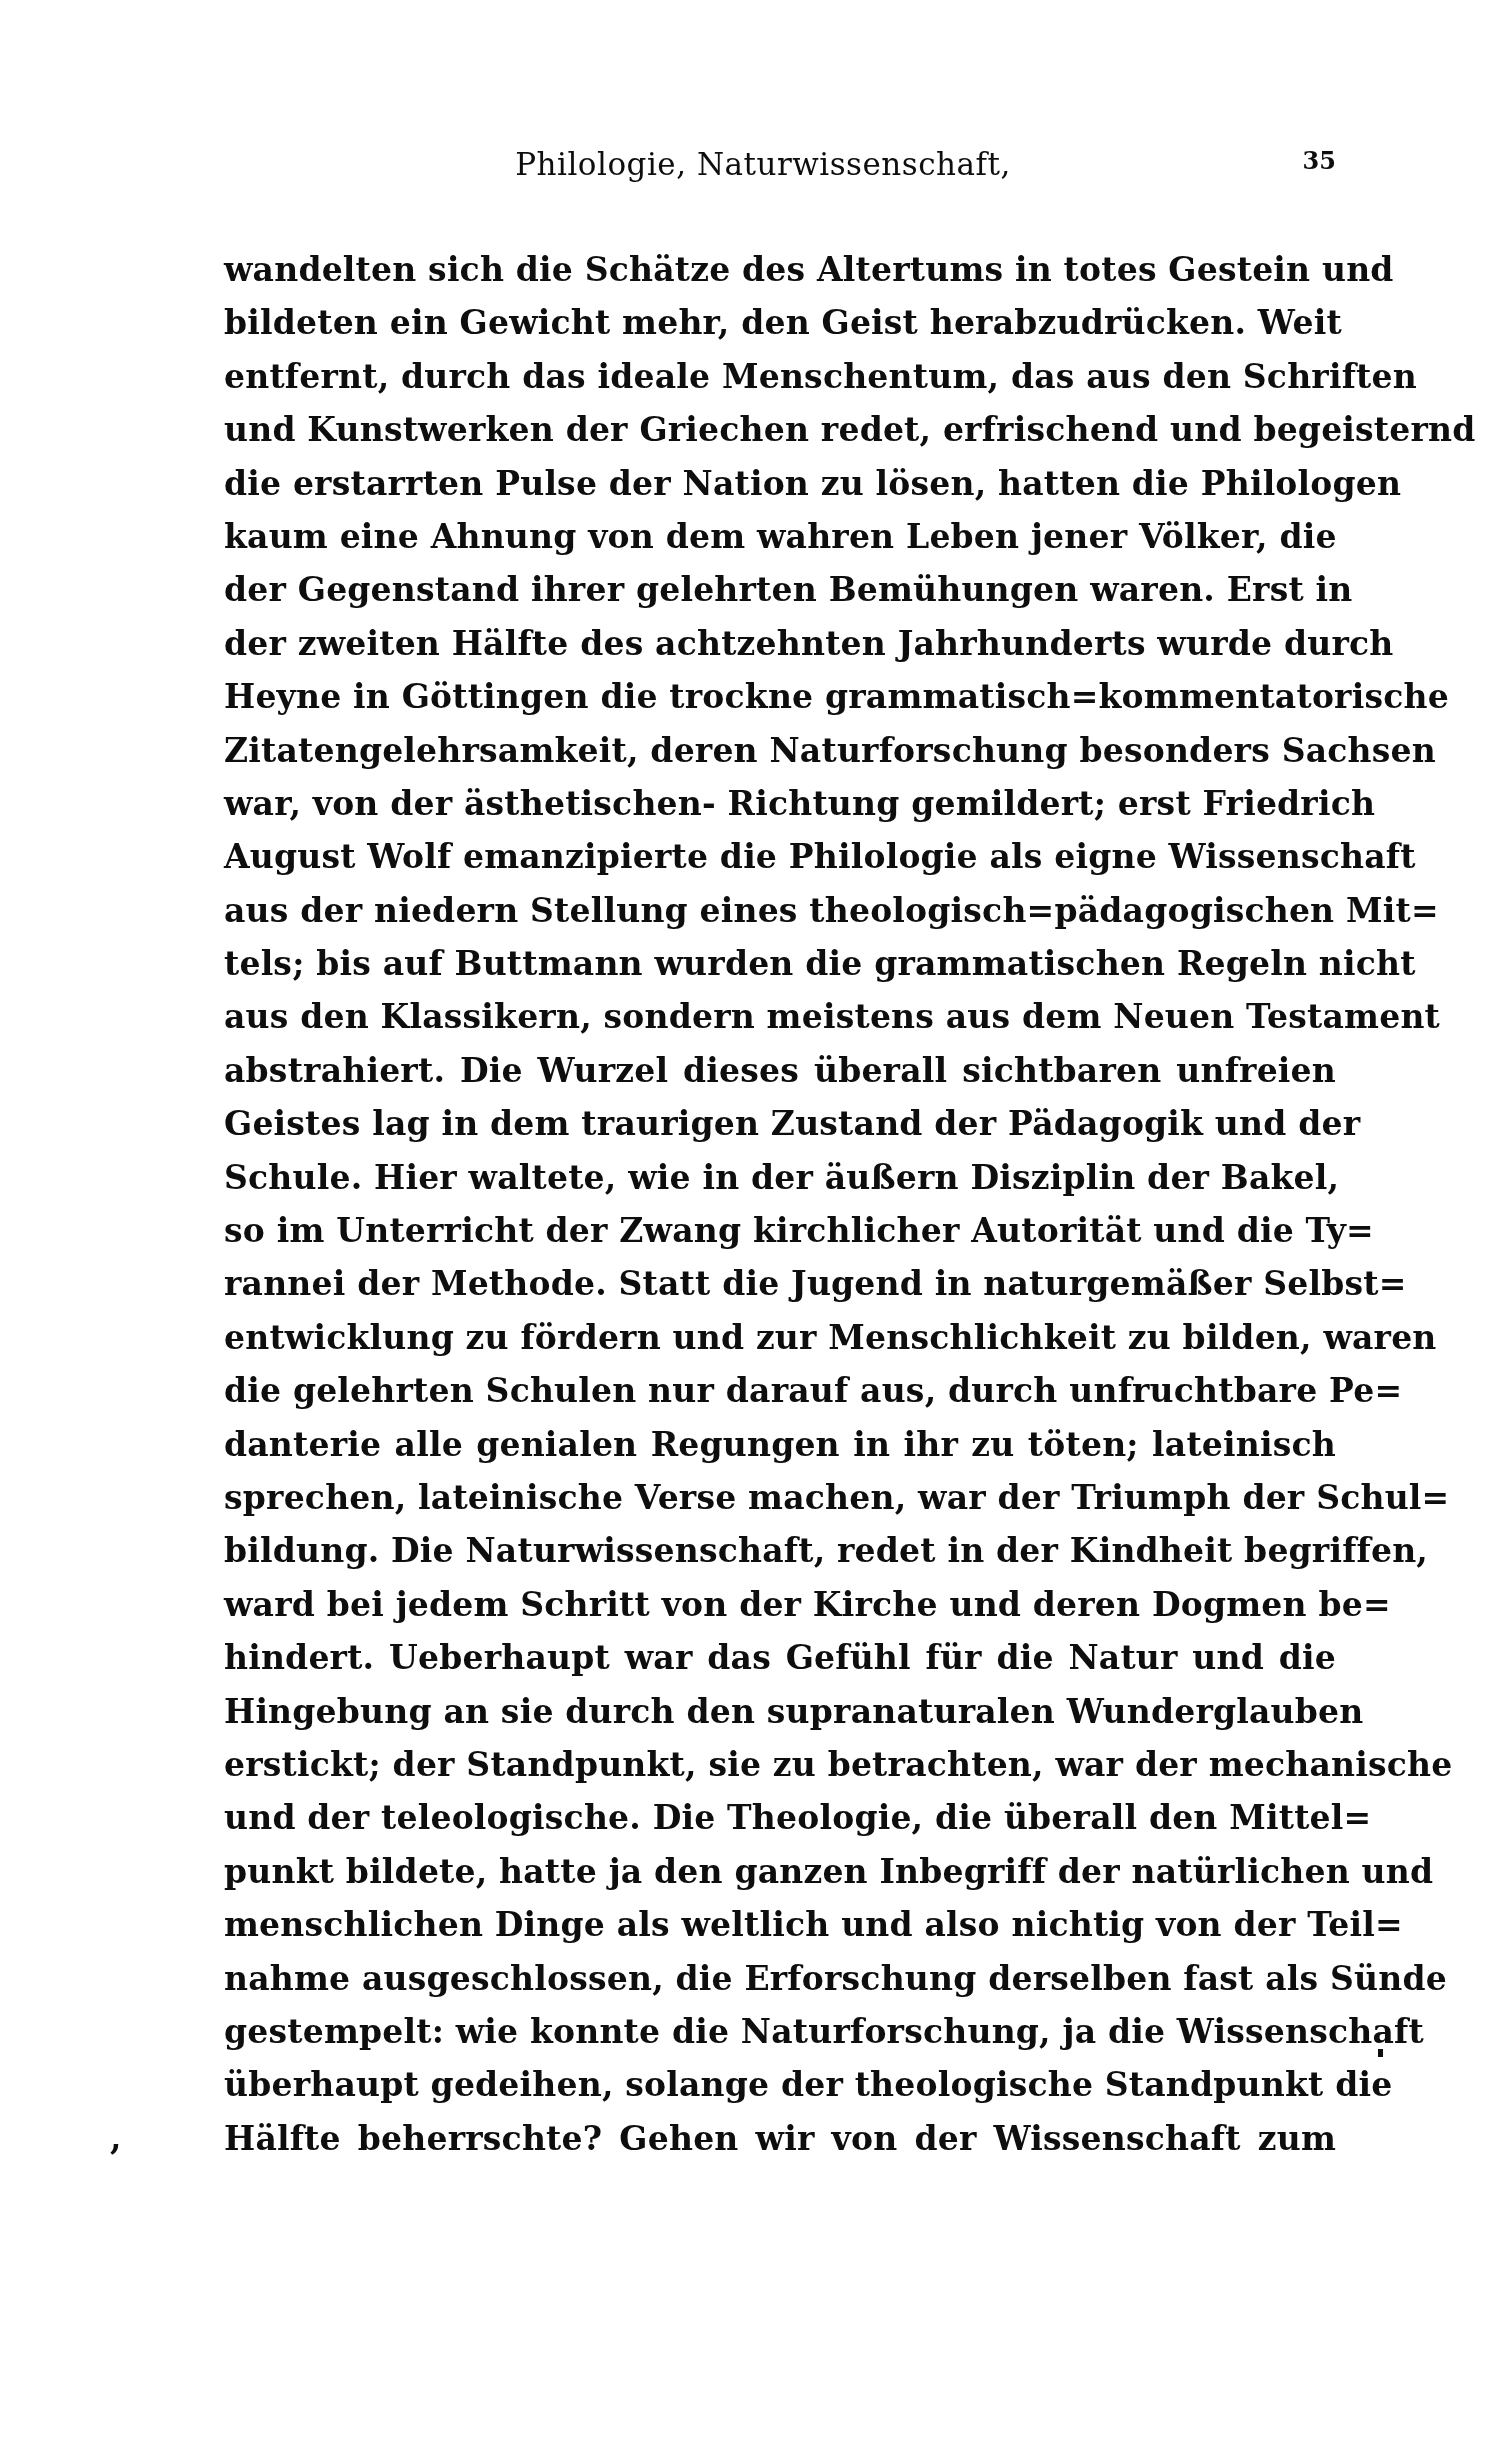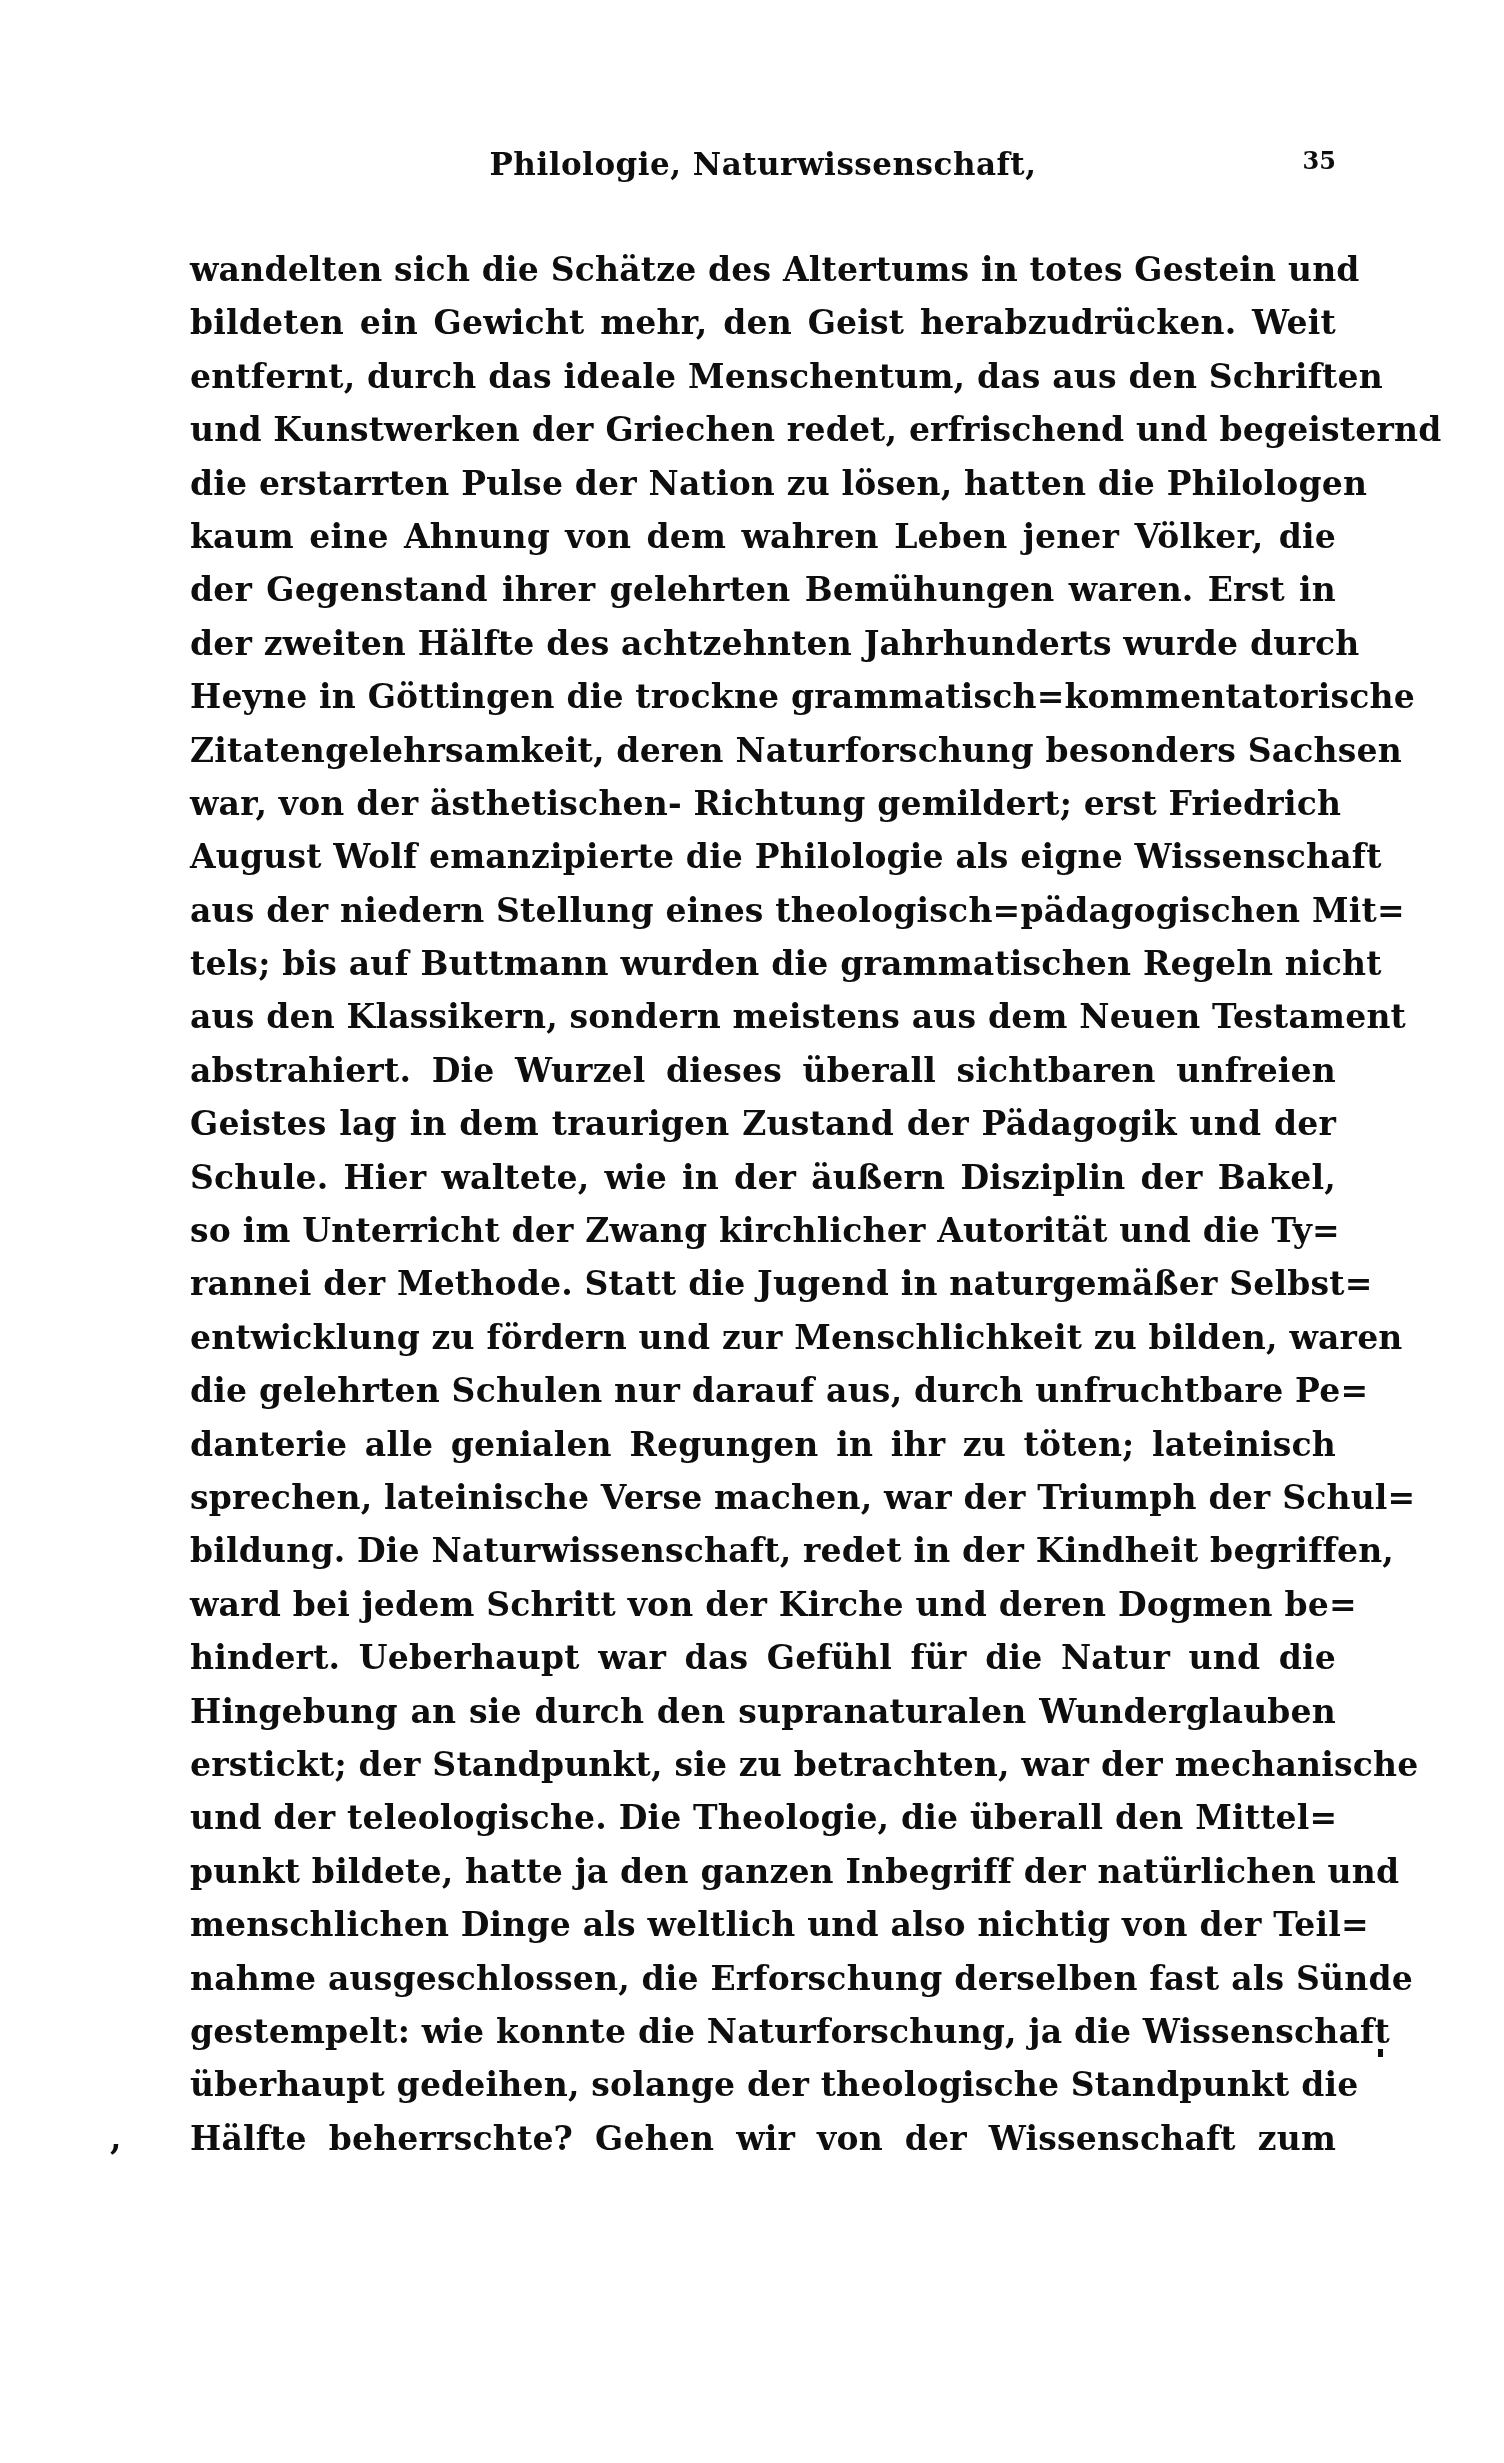--- a/index.html
+++ b/index.html
@@ -23,21 +23,21 @@
     top: 146px;
     width: 1146px;
     height: 56px;
   }
   #running-title {
     position: absolute;
     left: 0;
     width: 100%;
     text-align: center;
     font-size: 31px;
-    font-weight: bold;
+    font-weight: normal;
     letter-spacing: 0.5px;
     white-space: nowrap;
   }
   #page-number {
     position: absolute;
     right: 0;
     top: 0;
     font-size: 24px;
     font-weight: bold;
   }
@@ -51,20 +51,21 @@
   .line {
     height: 53.4px;
     line-height: 53.4px;
     font-size: 33px;
     font-weight: bold;
     letter-spacing: 0.2px;
     text-align: justify;
     text-align-last: justify;
     white-space: nowrap;
     overflow: visible;
+    margin-left: 34px;
   }
   
   #margin-mark {
     position: absolute;
     left: 110px;
     top: 2118px;
     font-size: 33px;
     font-weight: bold;
     color: #0e0e0e;
   }

